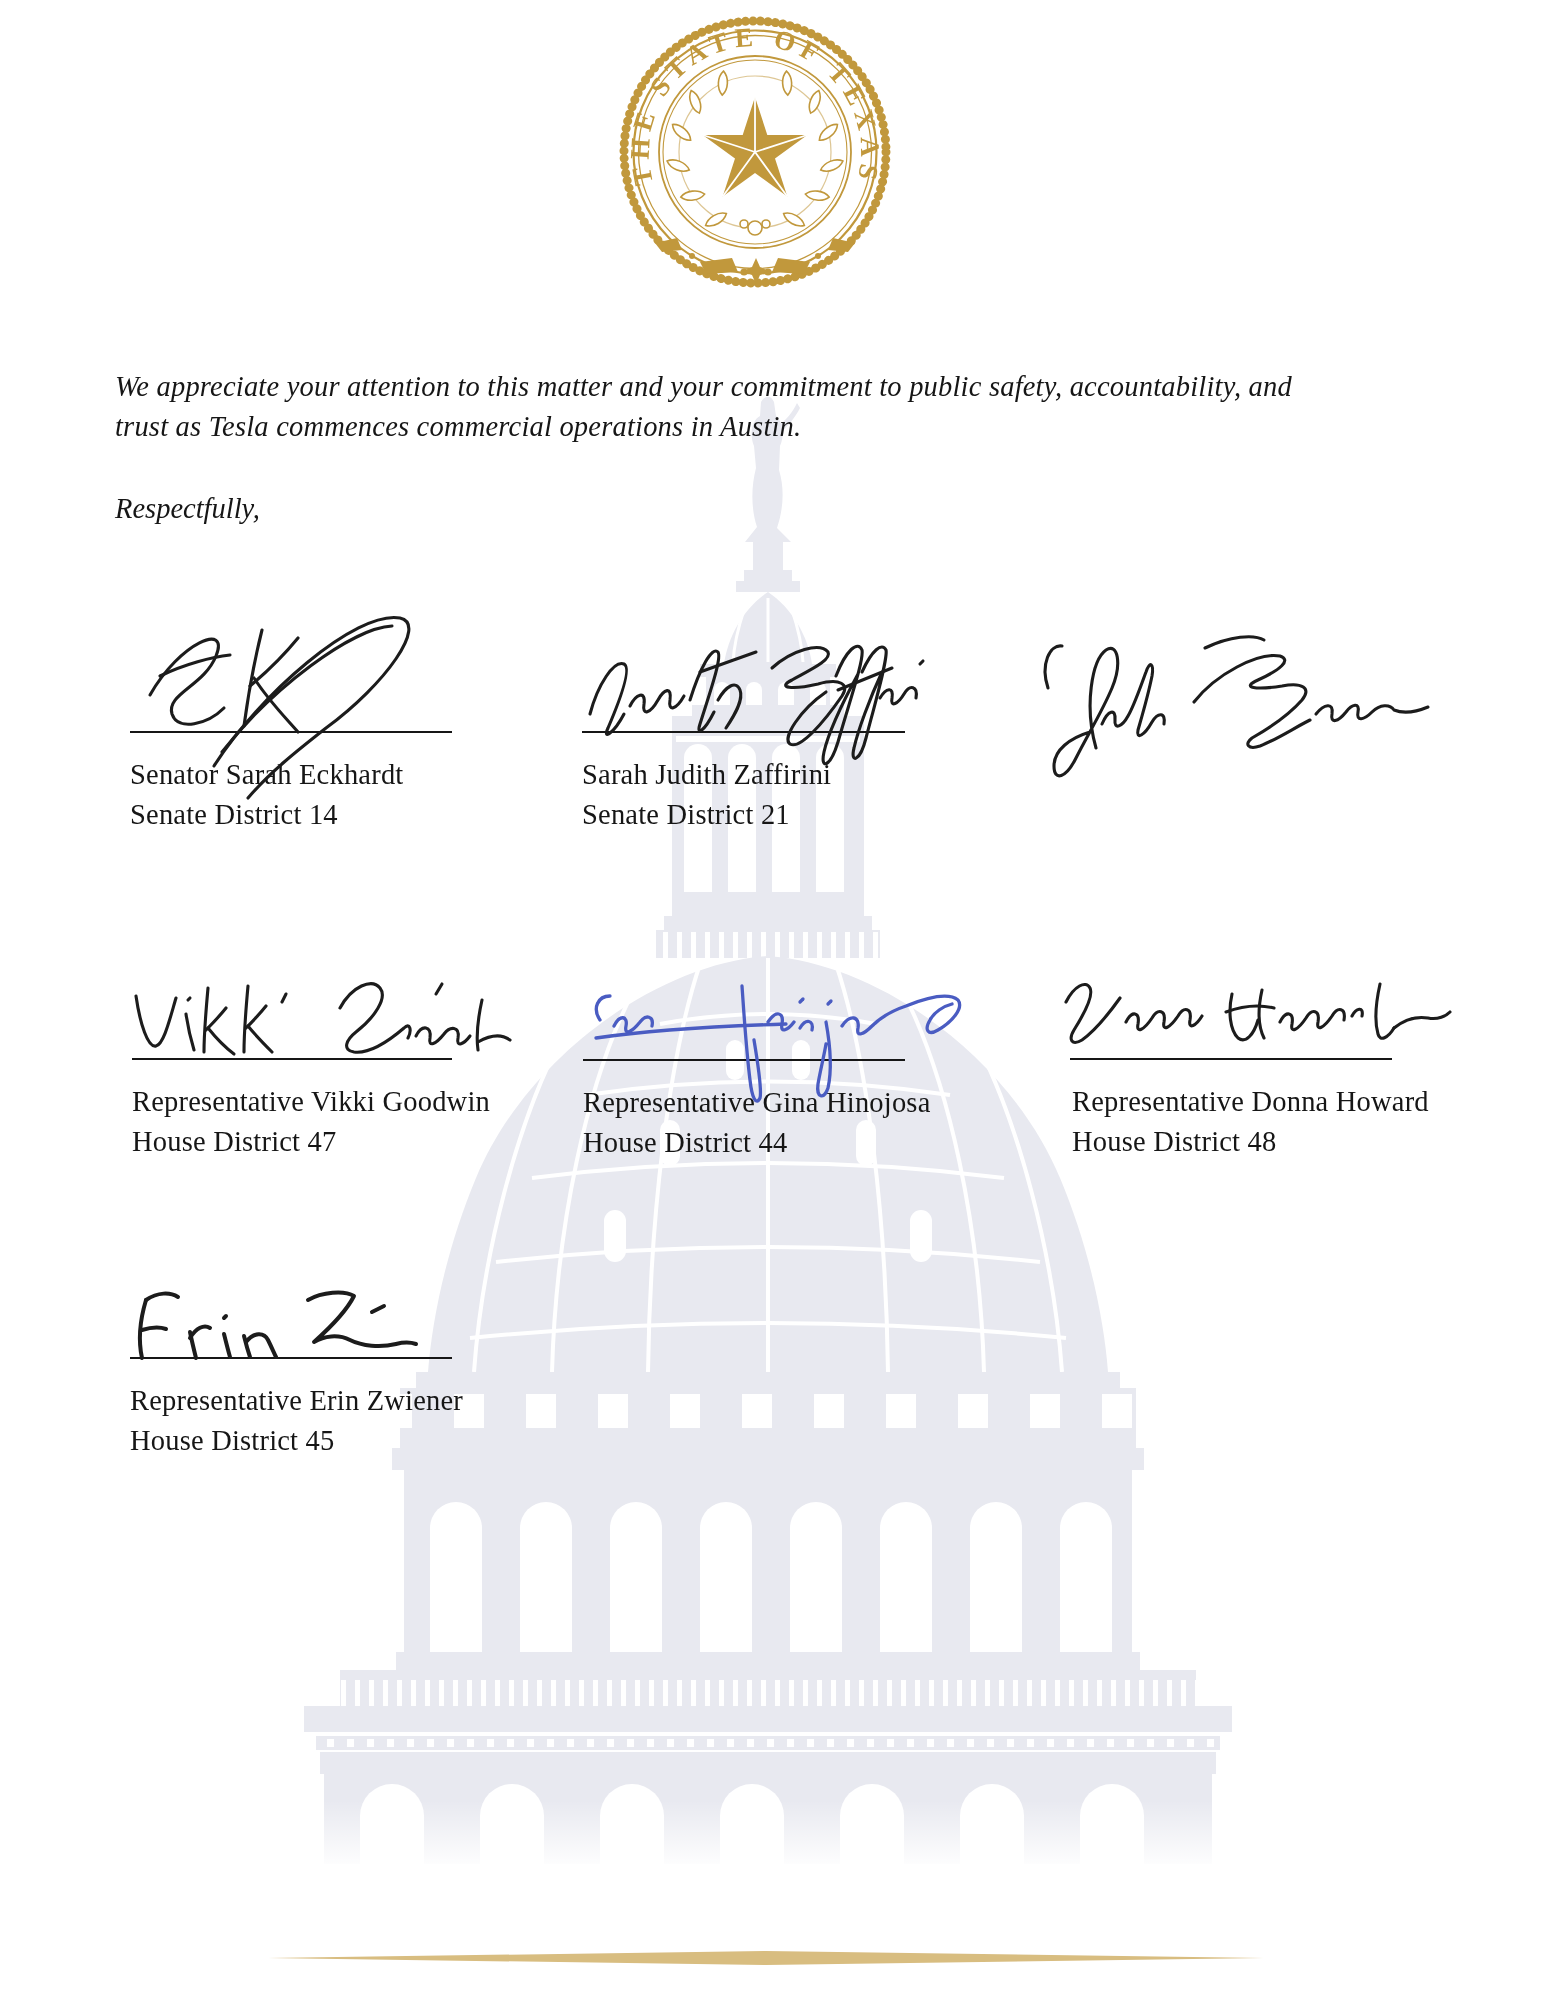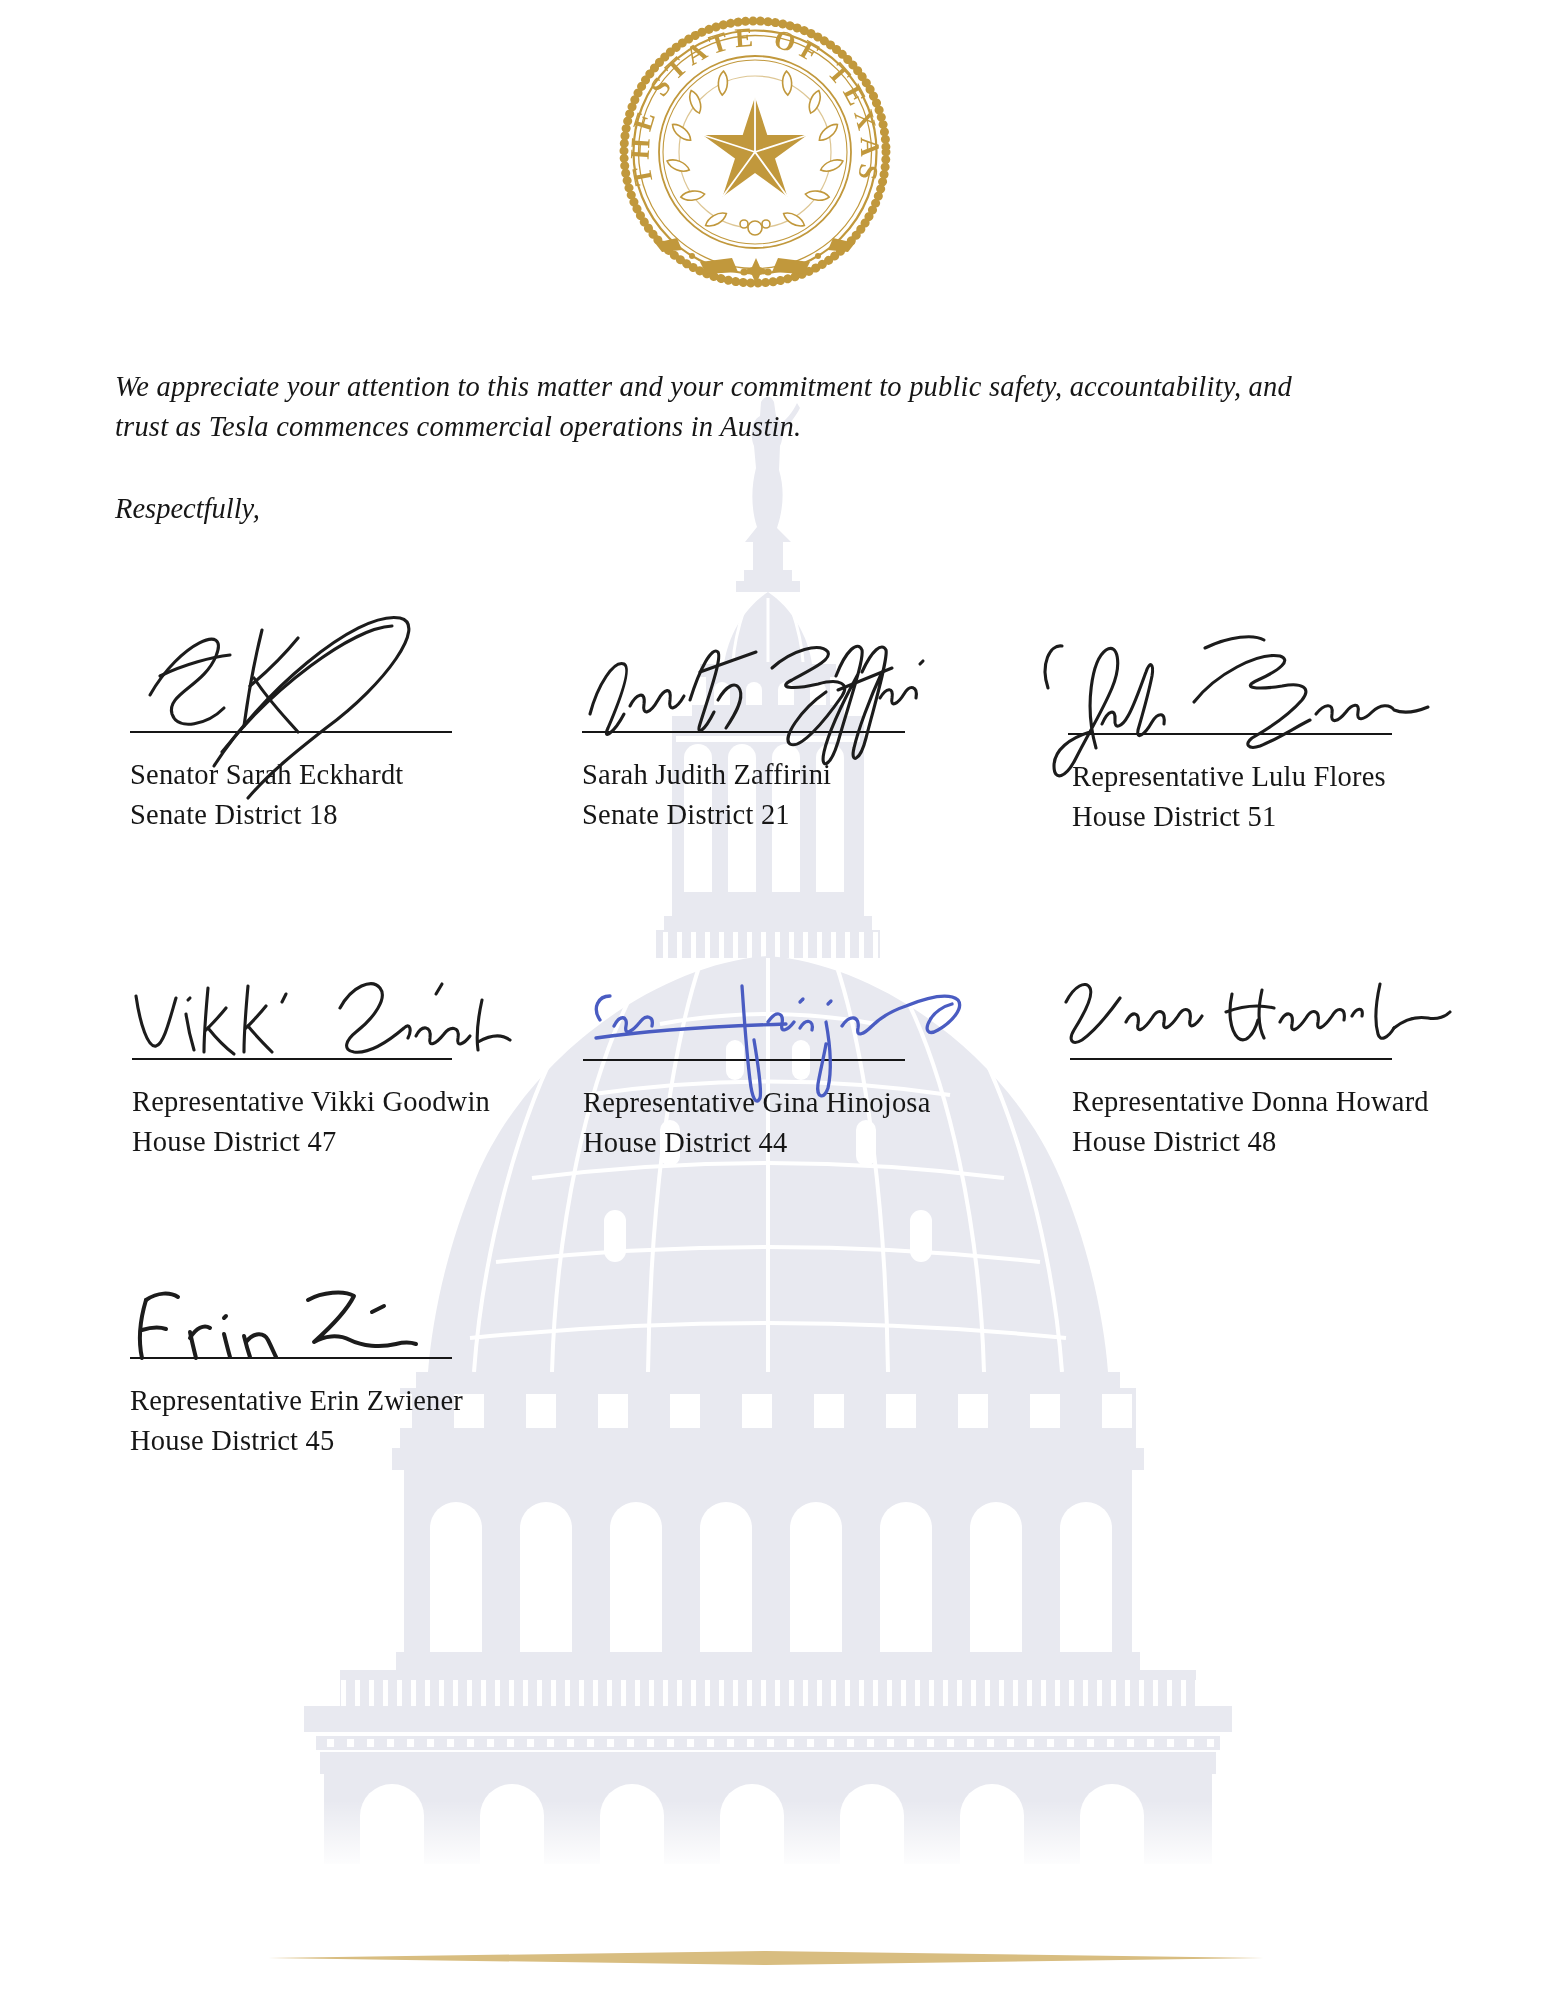--- a/index.html
+++ b/index.html
@@ -192,31 +192,26 @@
 
   <div id="bodycopy">
     <div>We appreciate your attention to this matter and your commitment to public safety, accountability, and</div>
     <div>trust as Tesla commences commercial operations in Austin.</div>
   </div>
   <div id="closing">Respectfully,</div>
 
   <div class="sig" style="left:130px;top:731px;width:322px">
     <div class="rule"></div>
     <div class="nm">Senator Sarah Eckhardt</div>
-    <div class="ds">Senate District 18</div>
+    <div class="ds">Senate District 14</div>
   </div>
   <div class="sig" style="left:582px;top:731px;width:323px">
     <div class="rule"></div>
     <div class="nm">Sarah Judith Zaffirini</div>
     <div class="ds">Senate District 21</div>
-  </div>
-  <div class="sig" style="left:1068px;top:733px;width:324px">
-    <div class="rule"></div>
-    <div class="nm" style="padding-left:4px">Representative Lulu Flores</div>
-    <div class="ds" style="padding-left:4px">House District 51</div>
   </div>
   <div class="sig" style="left:132px;top:1058px;width:320px">
     <div class="rule"></div>
     <div class="nm">Representative Vikki Goodwin</div>
     <div class="ds">House District 47</div>
   </div>
   <div class="sig" style="left:583px;top:1059px;width:322px">
     <div class="rule"></div>
     <div class="nm">Representative Gina Hinojosa</div>
     <div class="ds">House District 44</div>

